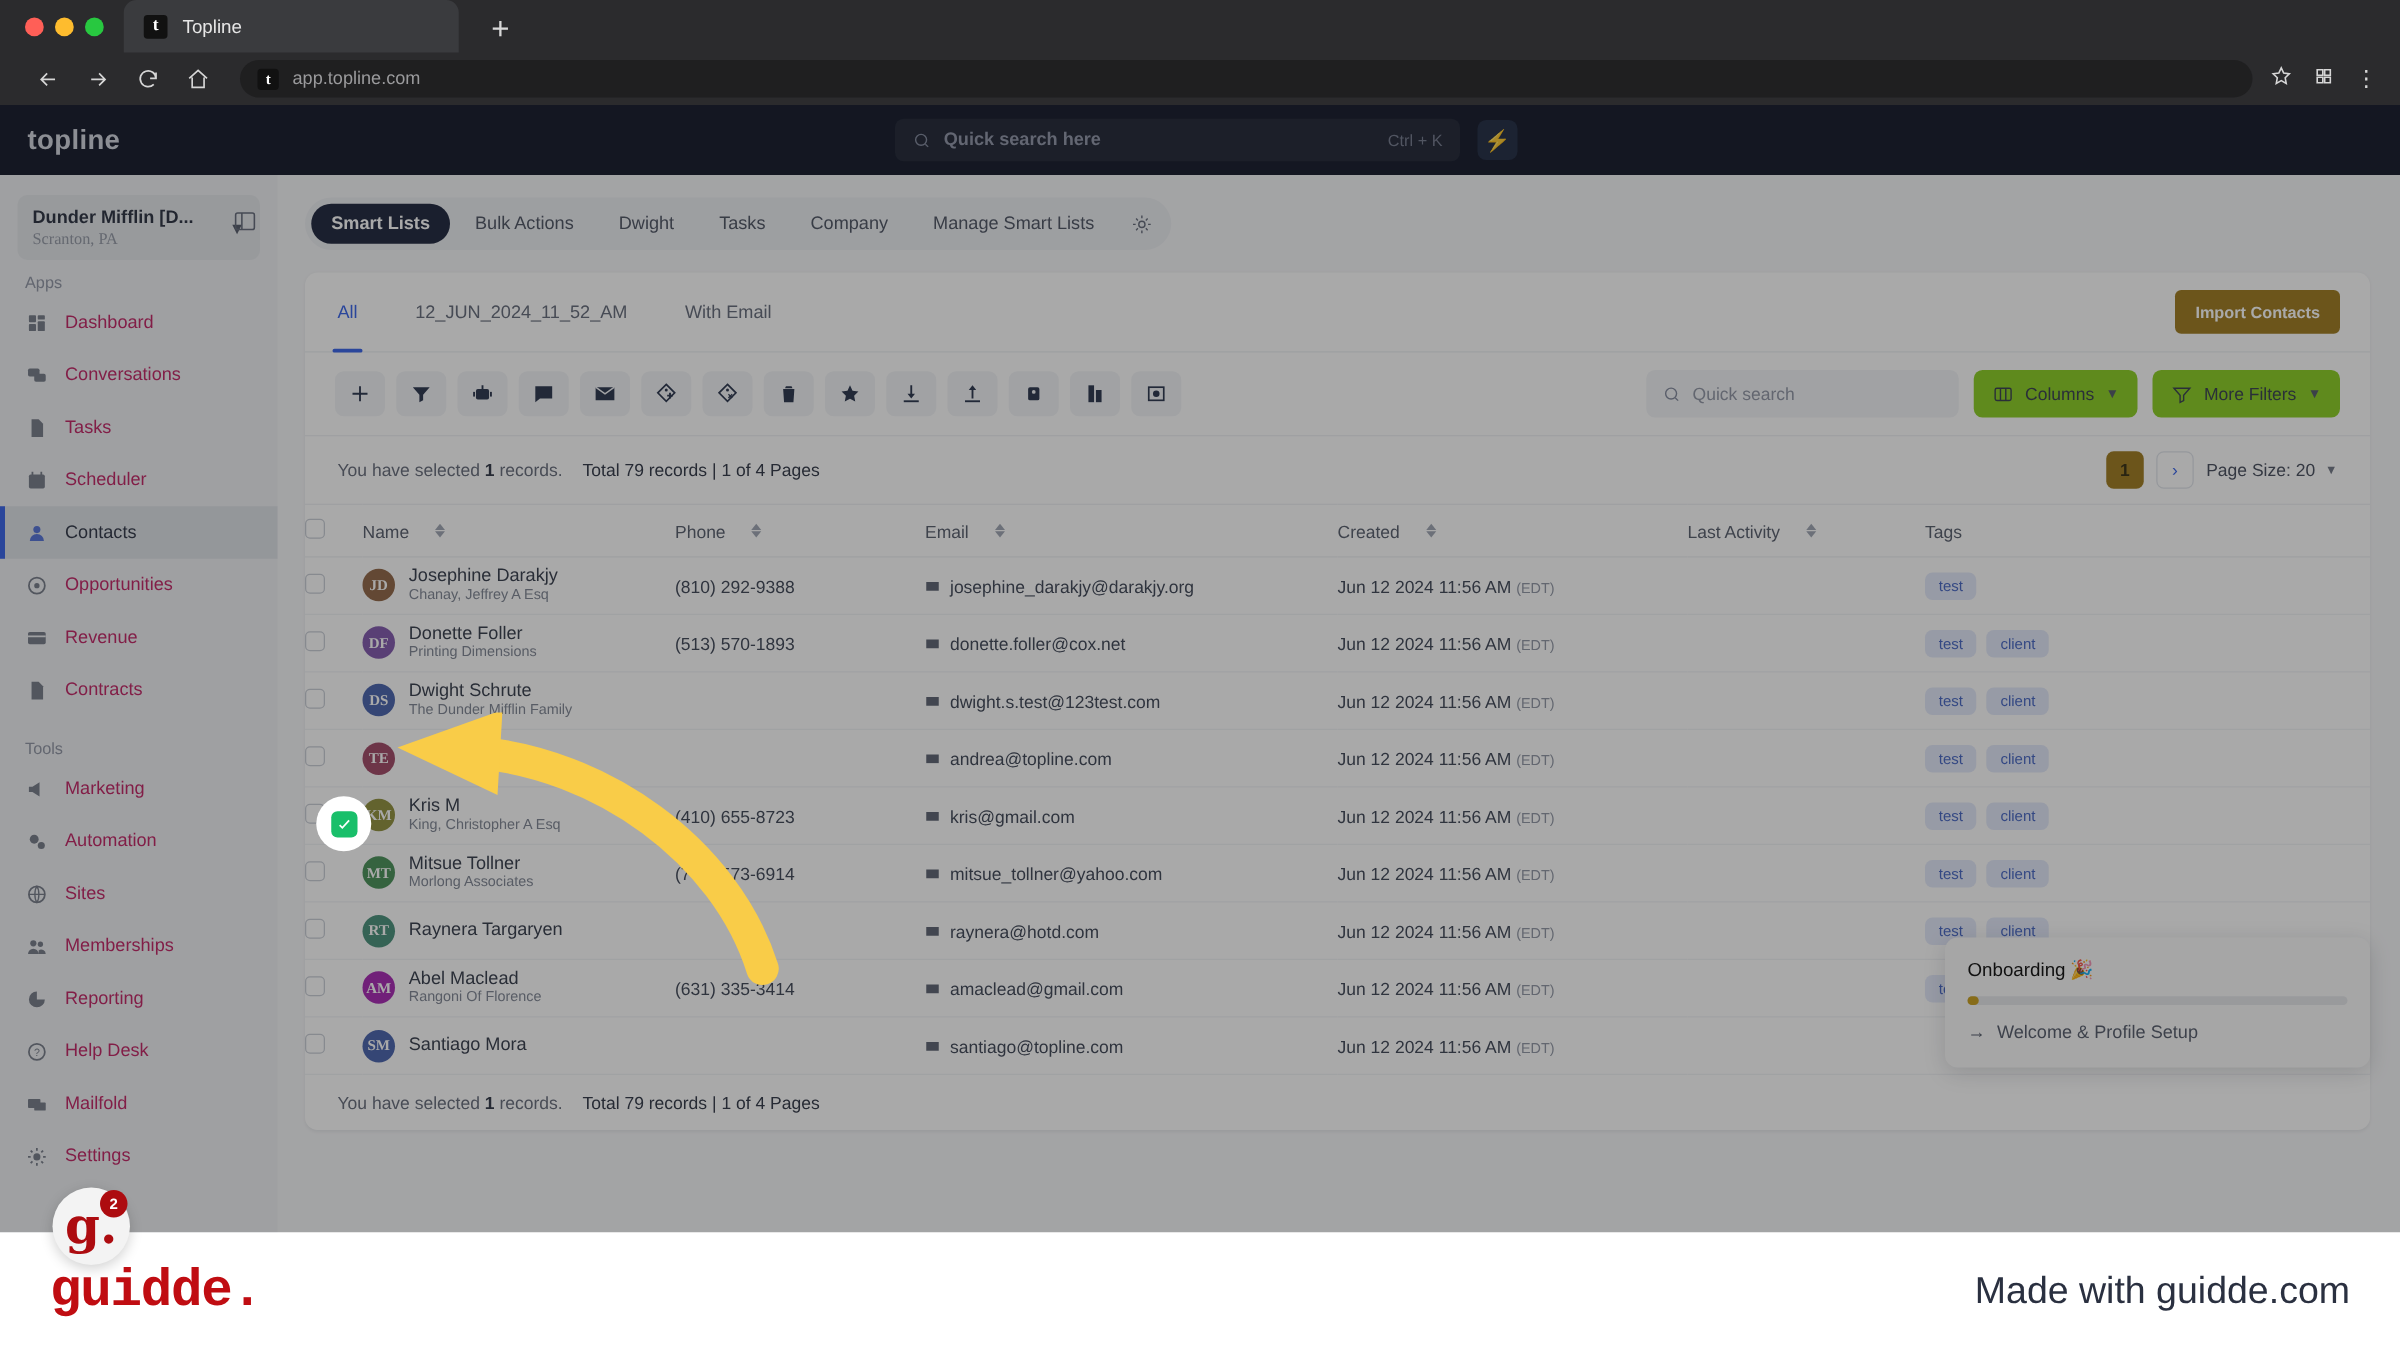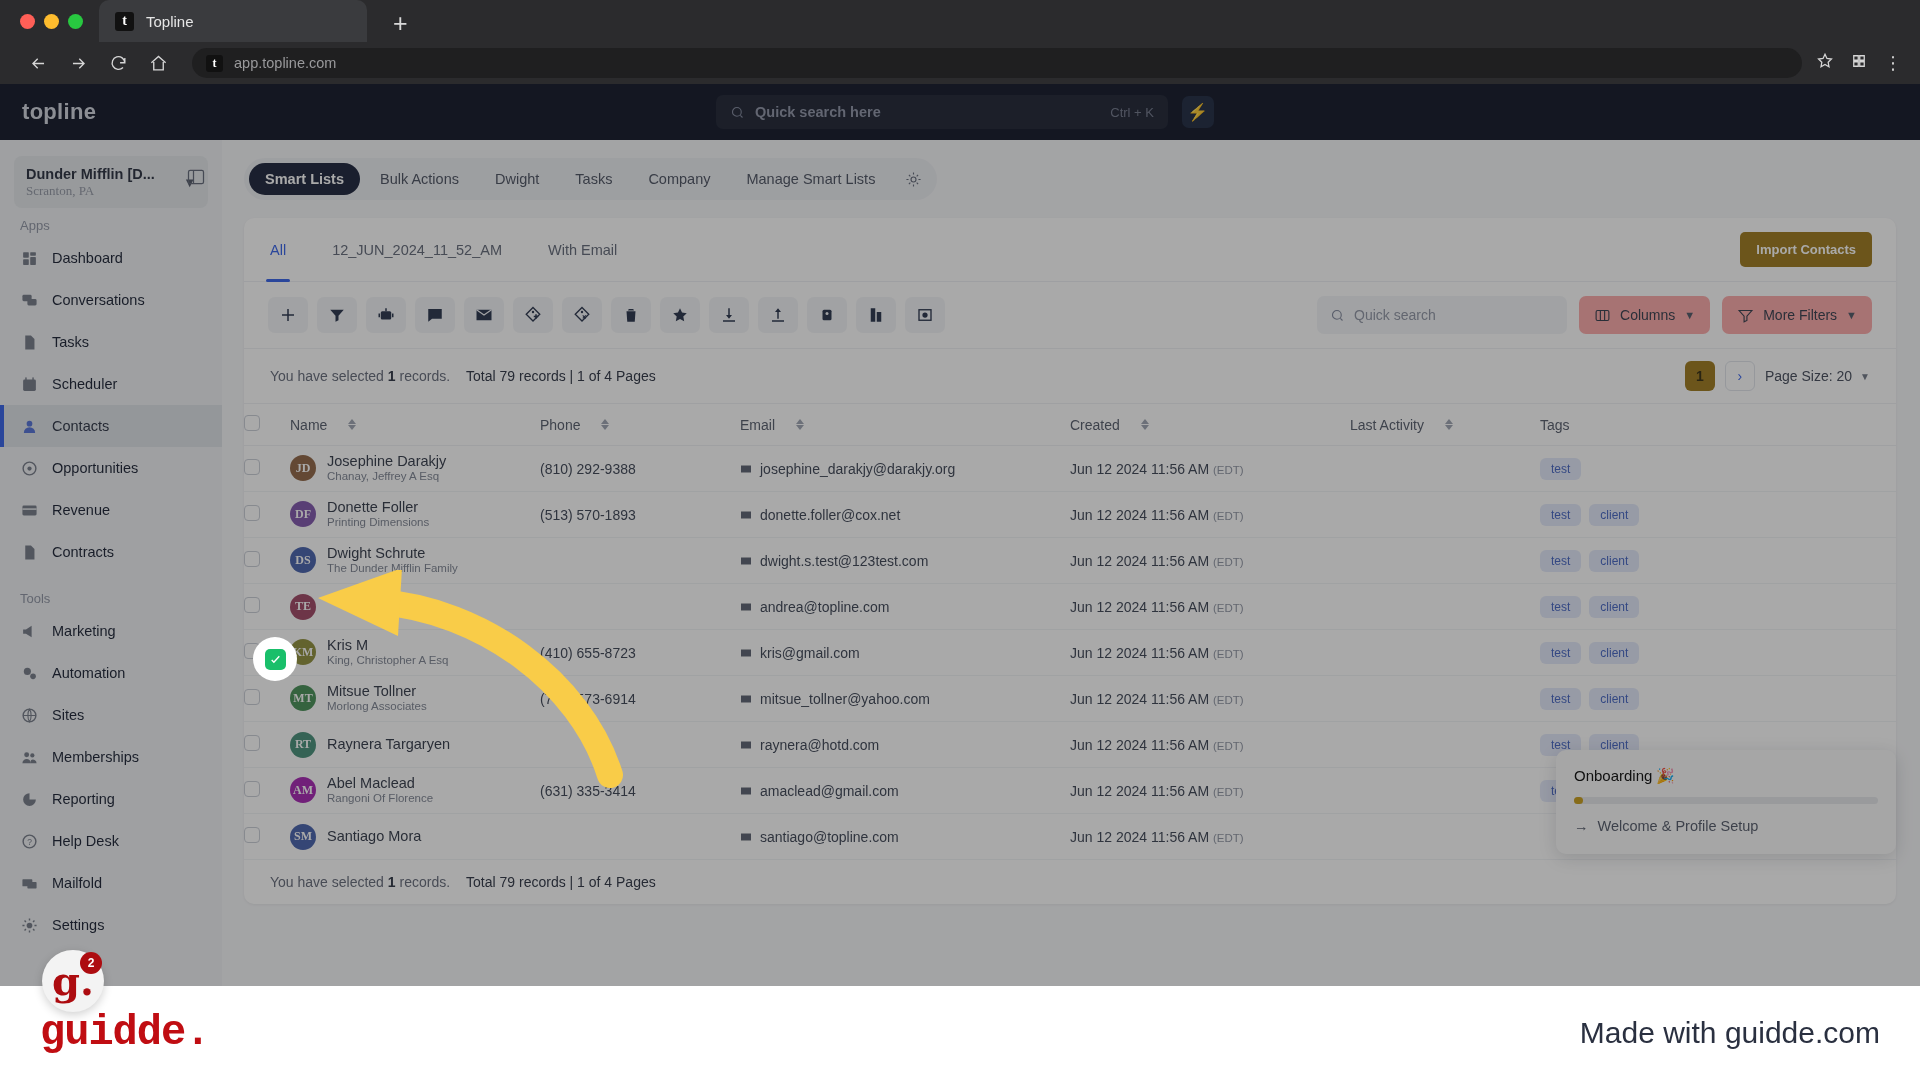--- a/index.html
+++ b/index.html
@@ -88,21 +88,21 @@
     display: flex; align-items: center; justify-content: space-between;
   }
   .ws-name { color: #1f2636; font-size: 14.5px; font-weight: 700; line-height: 1.25; }
   .ws-sub { color: #8e94a1; font-size: 13px; font-family: Liberation Serif, serif; }
   .chev { color: #4a5161; font-size: 13px; }
   .panel-toggle { position: absolute; top: 27px; right: 16px; }
   .panel-toggle svg { width: 20px; height: 20px; stroke: #5b6272; fill: none; stroke-width: 1.5; }
   .nav-group-label { color: #8a90a0; font-size: 13px; padding: 4px 0 4px 20px; }
   .nav-item {
     display: flex; align-items: center; gap: 13px; height: 42px; padding-left: 20px;
-    color: #0f172a; font-size: 14.5px; position: relative;
+    color: #be185d; font-size: 14.5px; position: relative;
   }
   .nav-item.active { background: #dde1e7; color: #232b3c; font-weight: 400; }
   .nav-item.active::before { content:""; position: absolute; left:0; top:0; bottom:0; width: 4px; background: #2c5ae8; }
   .nav-item .ic { width: 19px; height: 19px; display: flex; align-items: center; justify-content: center; flex-shrink: 0; }
   .nav-item .ic svg { width: 17px; height: 17px; fill: #6f7583; }
   .nav-item.active .ic svg { fill: #4b6bd6; }
 
   .guidde-badge {
     position: absolute; left: 42px; bottom: 68px; width: 62px; height: 62px; border-radius: 50%;
     background: #f3f3f3; box-shadow: 0 3px 10px rgba(0,0,0,.18);
@@ -134,21 +134,21 @@
   }
 
   .toolbar { display: flex; align-items: center; padding: 14px 24px; }
   .tool-btn { width: 40px; height: 36px; border-radius: 7px; background: #f2f4f7; margin-right: 9px;
     display: flex; align-items: center; justify-content: center; }
   .tool-btn svg { width: 18px; height: 18px; fill: #1f2a44; }
   .toolbar-right { margin-left: auto; display: flex; align-items: center; gap: 12px; }
   .tb-search { width: 250px; height: 38px; background: #f2f4f7; border-radius: 7px; display: flex; align-items: center; gap: 9px; padding: 0 13px; }
   .tb-search svg { width: 15px; height: 15px; stroke: #7b8297; fill: none; stroke-width: 1.8; }
   .tb-search span { color: #8a90a0; font-size: 14px; }
-  .tb-btn { height: 38px; background: #fca5a5; border-radius: 7px; display: flex; align-items: center; gap: 9px; padding: 0 15px; color: #2c3444; font-size: 14px; justify-content: flex-end; }
+  .tb-btn { height: 38px; background: #84cc16; border-radius: 7px; display: flex; align-items: center; gap: 9px; padding: 0 15px; color: #2c3444; font-size: 14px; justify-content: flex-end; }
   .tb-btn svg.lead { width: 17px; height: 17px; stroke: #2c3444; fill: none; stroke-width: 1.6; }
   .tb-btn .caret { font-size: 11px; color: #49505f; }
 
   .meta-row { display: flex; align-items: center; padding: 12px 26px; border-top: 1px solid #eef0f4; }
   .meta-text { font-size: 14px; color: #5e6474; }
   .meta-text b { color: #252c3c; }
   .meta-strong { font-size: 14px; color: #252c3c; margin-left: 16px; }
   .pager { margin-left: auto; display: flex; align-items: center; gap: 10px; }
   .pg-num { width: 30px; height: 30px; border-radius: 6px; background: #9a7413; color: #2a2204;
     font-size: 14px; font-weight: 700; display: flex; align-items: center; justify-content: center; }

